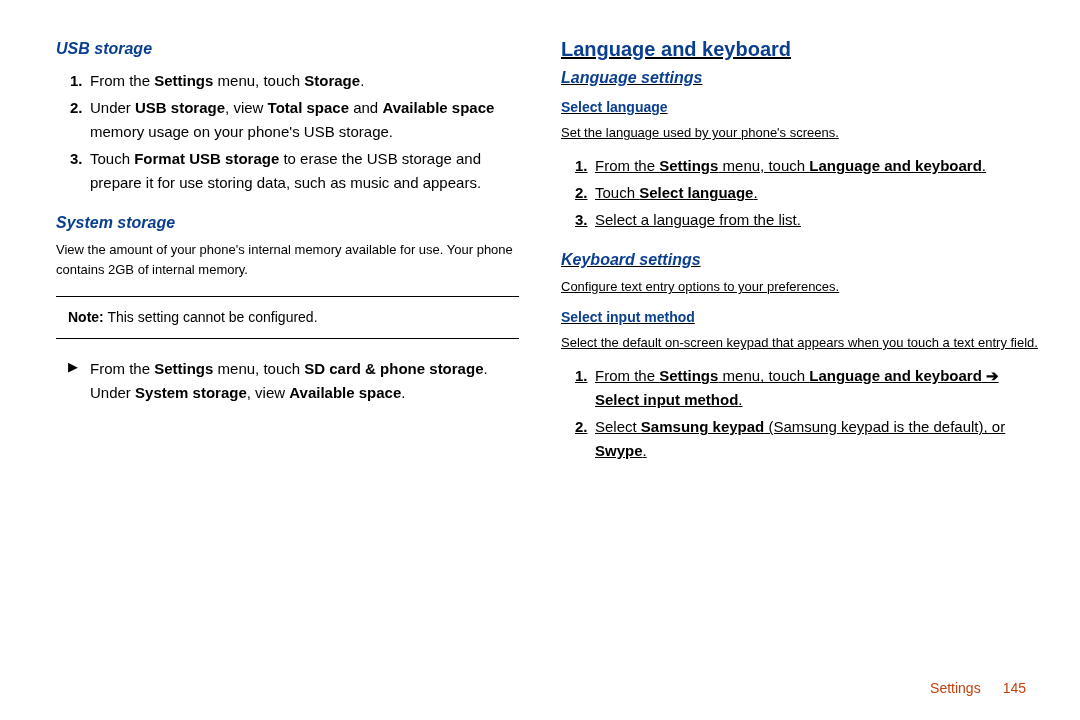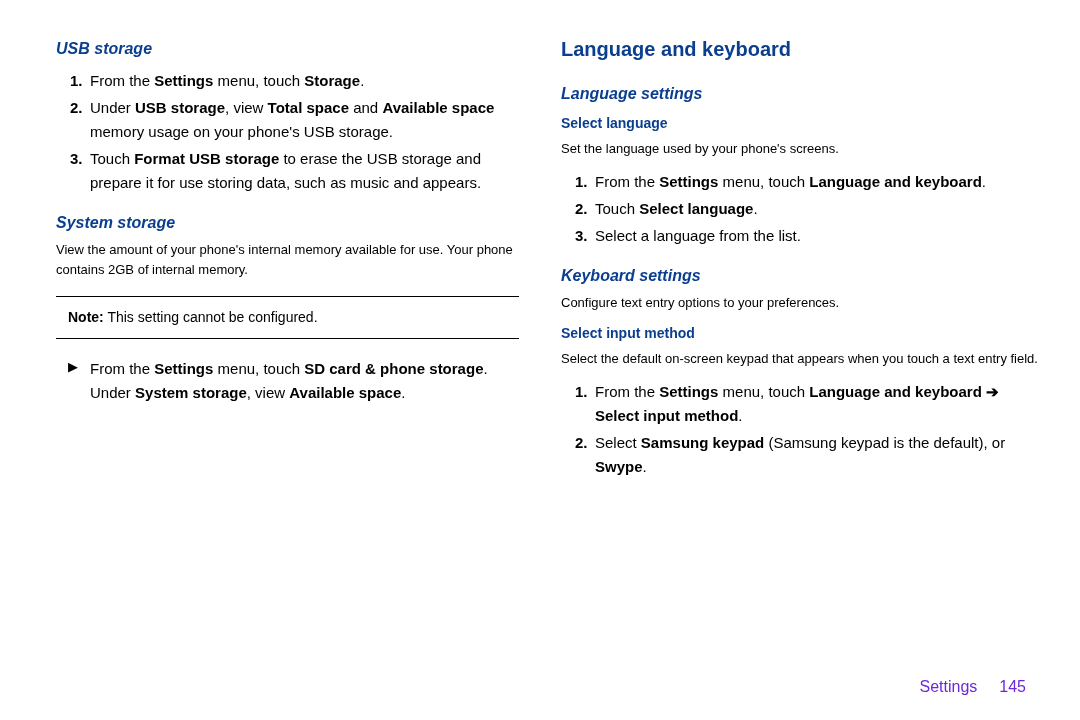--- a/index.html
+++ b/index.html
@@ -1,39 +1,39 @@
 <!DOCTYPE html>
 <html><head>
 <meta charset="utf-8">
 <style>
   * { box-sizing: border-box; margin: 0; padding: 0; }
   html, body { width: 1080px; height: 720px; background: #fff; font-family: Arial, Helvetica, sans-serif; color: #000; }
   .page { display: flex; width: 100%; height: 100%; padding: 30px 28px 20px 42px; }
   .col { width: 50%; padding: 0 14px; display: flex; flex-direction: column; }
   .col-left { padding-right: 28px; }
-  .col-right { padding-left: 14px; }
+  .col-right { padding-left: 14px; text-decoration: underline; }
   .h-section { color: #0a3e8f; font-weight: bold; font-size: 20px; margin: 8px 0 6px 0; }
   .h-sub { color: #0a3e8f; font-weight: bold; font-style: italic; font-size: 16px; margin: 10px 0 4px 0; }
   .h-sub2 { color: #0a3e8f; font-weight: bold; font-size: 14px; margin: 8px 0 4px 0; }
   .body { font-size: 13px; line-height: 1.55; margin: 4px 0 4px 0; }
   .indent-body { margin-left: 0; }
   ol.num { list-style: none; margin: 4px 0 6px 0; padding: 0; }
   ol.num li { display: flex; font-size: 15px; line-height: 1.6; margin: 3px 0; }
   ol.num li .marker { font-weight: bold; width: 34px; flex: none; text-align: left; padding-left: 14px; }
   ol.num li .content { flex: 1; }
   ul.bullet { list-style: none; margin: 6px 0; padding: 0; }
   ul.bullet li { display: flex; font-size: 15px; line-height: 1.6; }
   ul.bullet li .bmark { width: 34px; flex: none; text-align: left; padding-left: 12px; font-size: 13px; }
   .hr { border-top: 1px solid #000; margin: 6px 0; }
   .note { font-size: 14px; line-height: 1.45; padding: 4px 0 4px 12px; }
   .note .nlabel { font-weight: bold; }
   .note .ital { font-style: italic; }
   .noteblock { margin: 6px 0; }
   b { font-weight: bold; }
-  .footer { position: absolute; bottom: 24px; right: 54px; font-size: 16px; color: #6d28d9; }
+  .footer { position: absolute; bottom: 24px; right: 54px; font-size: 14px; color: #c2410c; }
   .footer .sec { margin-right: 22px; }
   .arrow { font-weight: bold; }
 </style>
 </head>
 <body>
 
 <div class="page">
 
   <div class="col col-left">
     <div class="h-sub">USB storage</div>
@@ -75,21 +75,21 @@
         <span class="bmark">▶</span>
         <span class="content">
           <span>From the </span><b>Settings</b><span> menu, touch </span><b>SD card &amp; phone storage</b><span>. Under </span><b>System storage</b><span>, view </span><b>Available space</b><span>.</span>
         </span>
       </li>
     </ul>
   </div>
 
   <div class="col col-right">
     <div class="h-section">Language and keyboard</div>
-    <div class="h-sub" style="margin-top:18px">Language settings</div>
+    <div class="h-sub" style="margin-top:2px">Language settings</div>
     <div class="h-sub2">Select language</div>
     <div class="body">Set the language used by your phone's screens.</div>
 
     <ol class="num">
       <li>
         <span class="marker">1.</span>
         <span class="content">
           <span>From the </span><b>Settings</b><span> menu, touch </span><b>Language and keyboard</b><span>.</span>
         </span>
       </li>

